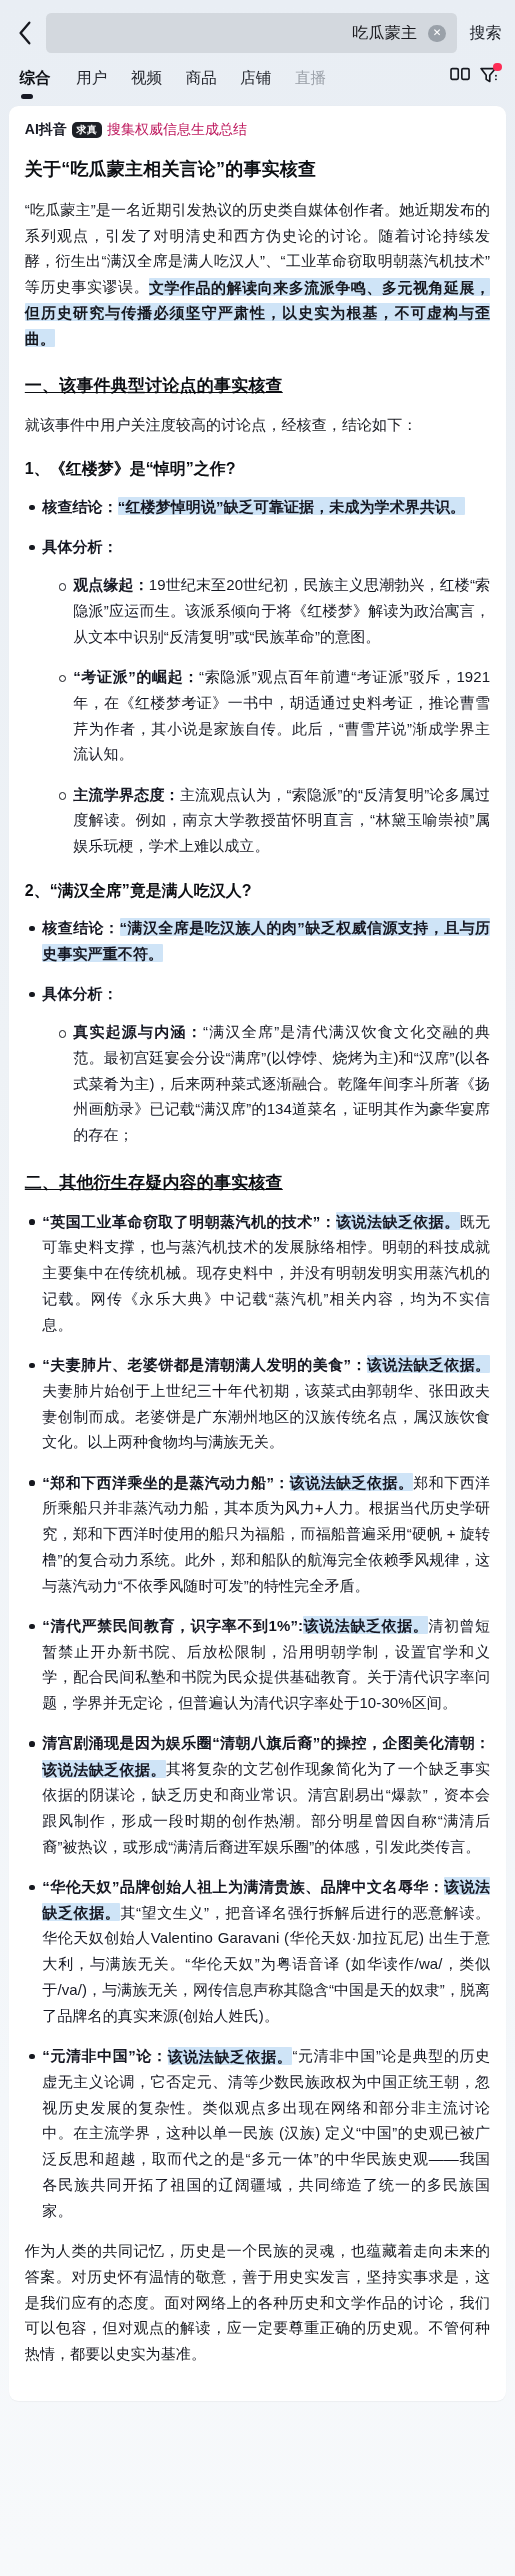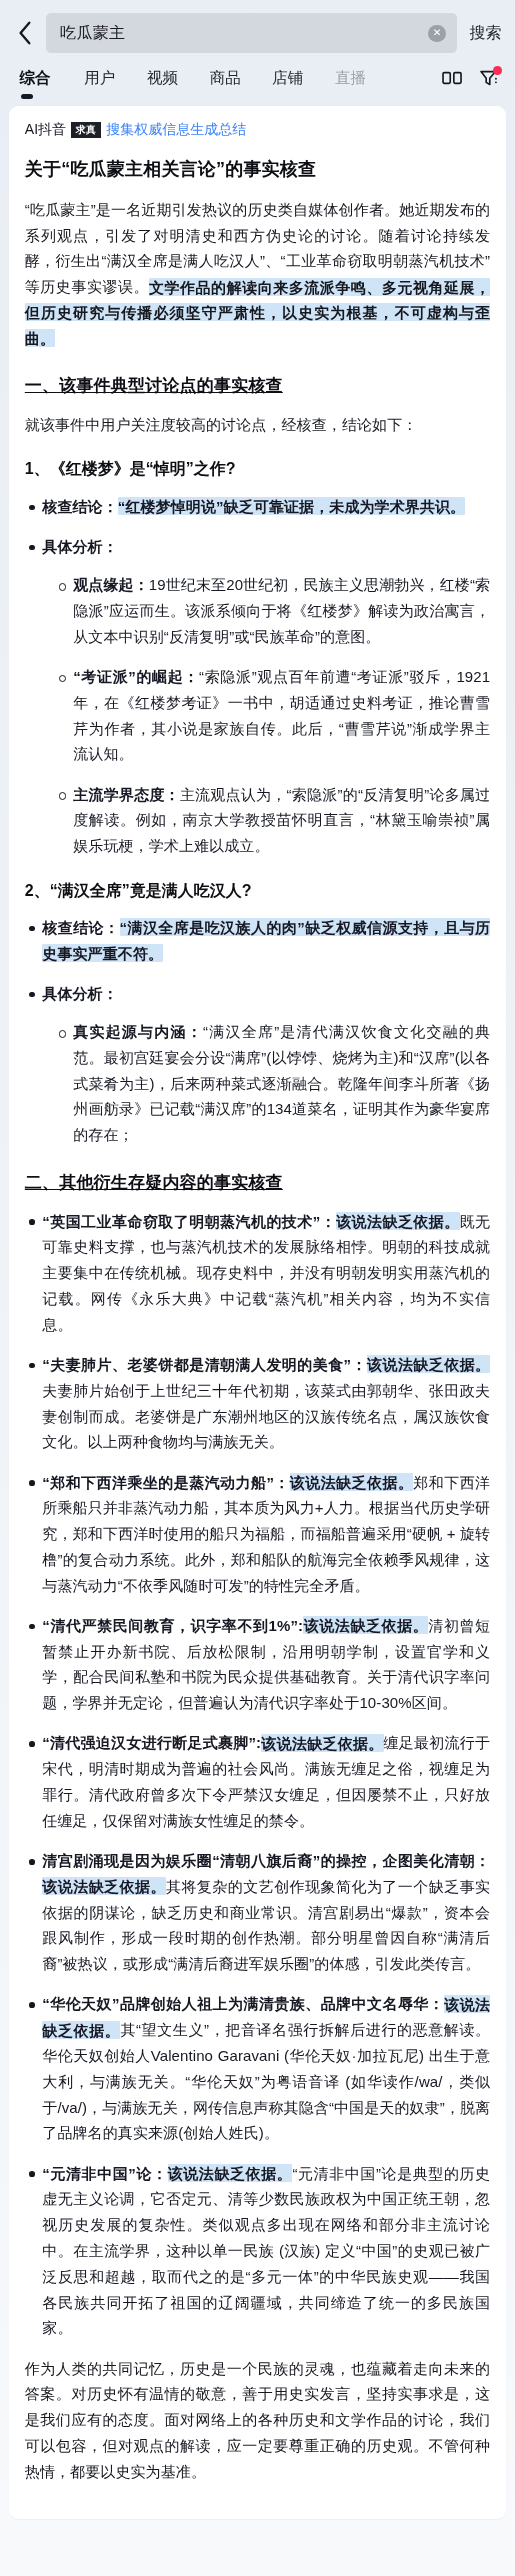--- a/index.html
+++ b/index.html
@@ -32,21 +32,22 @@
   }
   .back-btn svg { display:block; }
   .searchbox {
     flex: 1 1 auto;
     height: 40px;
     background: #d3d8de;
     border-radius: 5.2px;
     display: flex;
     align-items: center;
     padding: 0 11.3px 0 14.4px;
-    gap: 5px;
+    gap: 11px;
+    text-align: right;
   }
   .search-text {
     flex: 1 1 auto;
     font-size: 16px;
     color: #1a1a1f;
     letter-spacing: 0.3px;
     line-height: 1;
     font-weight: 400;
     white-space: nowrap;
     overflow: hidden;
@@ -67,23 +68,22 @@
     font-size: 16px;
     color: #23262e;
     padding-left: 3.1px;
     cursor: pointer;
     white-space: nowrap;
   }
 
   
   .tabs {
     display: flex;
-    align-items: flex-end;
     padding: 10.3px 13.4px 0 13.4px;
-    gap: 8px;
+    gap: 0;
   }
   .tab {
     font-size: 15.5px;
     color: #22252c;
     padding: 4.1px 11.3px 2.1px 0;
     margin-right: 12.4px;
     position: relative;
     cursor: pointer;
     white-space: nowrap;
   }
@@ -122,37 +122,37 @@
     box-shadow: 0 0.5px 1px rgba(20,24,35,0.04);
   }
   .ai-head {
     display: flex;
     align-items: center;
     gap: 5.2px;
     margin-bottom: 17.5px;
   }
   .ai-brand {
     font-size: 14px;
-    font-weight: 400;
+    font-weight: 700;
     color: #161823;
     letter-spacing: 0px;
   }
   .ai-badge {
     background: #1d2026;
     color: #ffffff;
     font-size: 9.8px;
     font-weight: 700;
-    border-radius: 0;
+    border-radius: 5px;
     padding: 2.6px 4.6px 3.1px 4.6px;
     line-height: 1;
     letter-spacing: 0.5px;
   }
   .ai-sub {
     font-size: 14px;
-    color: #3b82f6;
+    color: #be185d;
     font-weight: 500;
   }
 
   .doc-title {
     font-size: 18px;
     font-weight: 700;
     line-height: 1.45;
     color: #0d0f14;
     margin: 0 0 14.4px 0;
     letter-spacing: 0.2px;
@@ -345,21 +345,20 @@
         </div>
       </li>
     </ul>
 
     <h2 class="sec">二、其他衍生存疑内容的事实核查</h2>
     <ul class="bul">
       <li><span class="b">“英国工业革命窃取了明朝蒸汽机的技术”：</span><span class="hl b">该说法缺乏依据。</span><span>既无可靠史料支撑，也与蒸汽机技术的发展脉络相悖。明朝的科技成就主要集中在传统机械。现存史料中，并没有明朝发明实用蒸汽机的记载。网传《永乐大典》中记载“蒸汽机”相关内容，均为不实信息。</span></li>
       <li><span class="b">“夫妻肺片、老婆饼都是清朝满人发明的美食”：</span><span class="hl b">该说法缺乏依据。</span><span>夫妻肺片始创于上世纪三十年代初期，该菜式由郭朝华、张田政夫妻创制而成。老婆饼是广东潮州地区的汉族传统名点，属汉族饮食文化。以上两种食物均与满族无关。</span></li>
       <li><span class="b">“郑和下西洋乘坐的是蒸汽动力船”：</span><span class="hl b">该说法缺乏依据。</span><span>郑和下西洋所乘船只并非蒸汽动力船，其本质为风力+人力。根据当代历史学研究，郑和下西洋时使用的船只为福船，而福船普遍采用“硬帆 + 旋转橹”的复合动力系统。此外，郑和船队的航海完全依赖季风规律，这与蒸汽动力“不依季风随时可发”的特性完全矛盾。</span></li>
       <li><span class="b">“清代严禁民间教育，识字率不到1%”:</span><span class="hl b">该说法缺乏依据。</span><span>清初曾短暂禁止开办新书院、后放松限制，沿用明朝学制，设置官学和义学，配合民间私塾和书院为民众提供基础教育。关于清代识字率问题，学界并无定论，但普遍认为清代识字率处于10-30%区间。</span></li>
-      <li><span class="b">“清代强迫汉女进行断足式裹脚”:</span><span class="hl b">该说法缺乏依据。</span><span>缠足最初流行于宋代，明清时期成为普遍的社会风尚。满族无缠足之俗，视缠足为罪行。清代政府曾多次下令严禁汉女缠足，但因屡禁不止，只好放任缠足，仅保留对满族女性缠足的禁令。</span></li>
       <li><span class="b">清宫剧涌现是因为娱乐圈“清朝八旗后裔”的操控，企图美化清朝：</span><span class="hl b">该说法缺乏依据。</span><span>其将复杂的文艺创作现象简化为了一个缺乏事实依据的阴谋论，缺乏历史和商业常识。清宫剧易出“爆款”，资本会跟风制作，形成一段时期的创作热潮。部分明星曾因自称“满清后裔”被热议，或形成“满清后裔进军娱乐圈”的体感，引发此类传言。</span></li>
       <li><span class="b">“华伦天奴”品牌创始人祖上为满清贵族、品牌中文名辱华：</span><span class="hl b">该说法缺乏依据。</span><span>其“望文生义”，把音译名强行拆解后进行的恶意解读。华伦天奴创始人Valentino Garavani (华伦天奴·加拉瓦尼) 出生于意大利，与满族无关。“华伦天奴”为粤语音译 (如华读作/wa/，类似于/va/)，与满族无关，网传信息声称其隐含“中国是天的奴隶”，脱离了品牌名的真实来源(创始人姓氏)。</span></li>
       <li><span class="b">“元清非中国”论：</span><span class="hl b">该说法缺乏依据。</span><span>“元清非中国”论是典型的历史虚无主义论调，它否定元、清等少数民族政权为中国正统王朝，忽视历史发展的复杂性。类似观点多出现在网络和部分非主流讨论中。在主流学界，这种以单一民族 (汉族) 定义“中国”的史观已被广泛反思和超越，取而代之的是“多元一体”的中华民族史观——我国各民族共同开拓了祖国的辽阔疆域，共同缔造了统一的多民族国家。</span></li>
     </ul>
 
     <p class="para">作为人类的共同记忆，历史是一个民族的灵魂，也蕴藏着走向未来的答案。对历史怀有温情的敬意，善于用史实发言，坚持实事求是，这是我们应有的态度。面对网络上的各种历史和文学作品的讨论，我们可以包容，但对观点的解读，应一定要尊重正确的历史观。不管何种热情，都要以史实为基准。</p>
 
   </div>
 
   <div class="footer">

